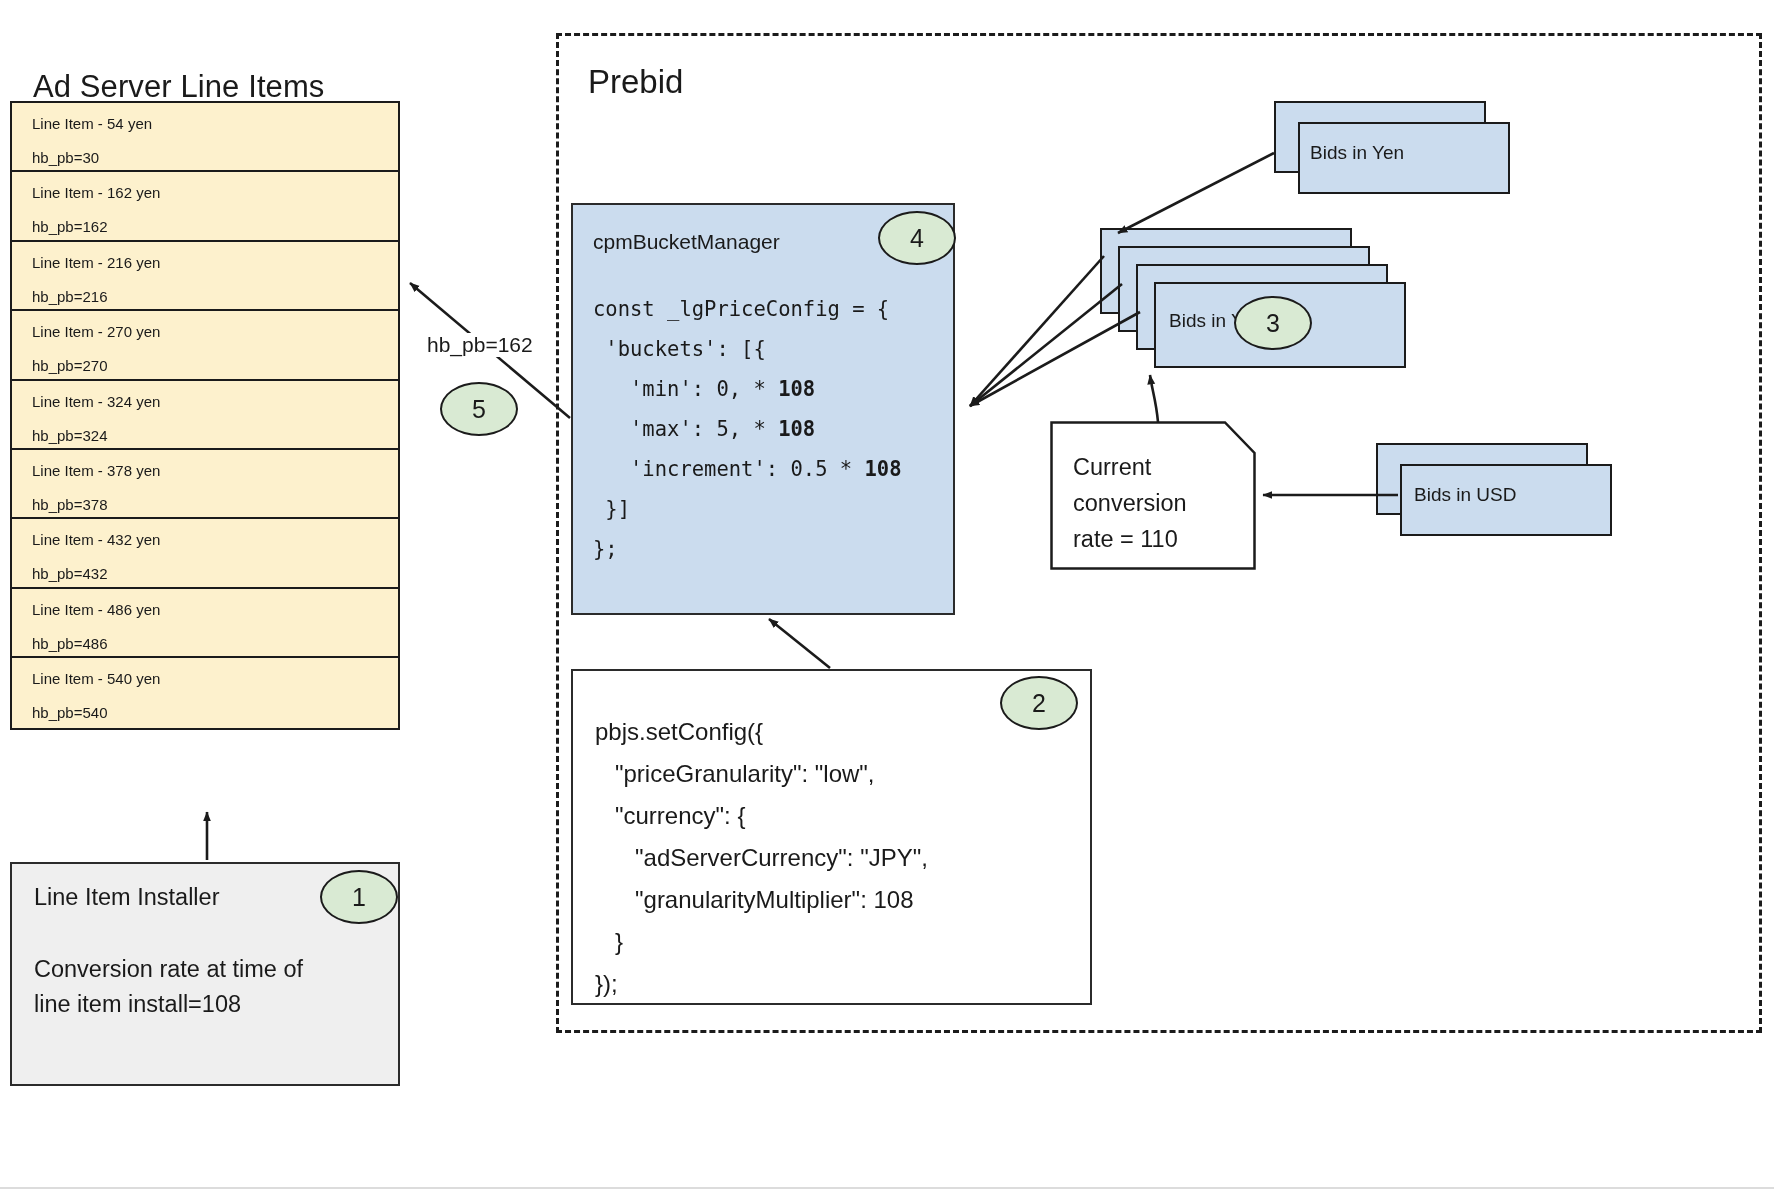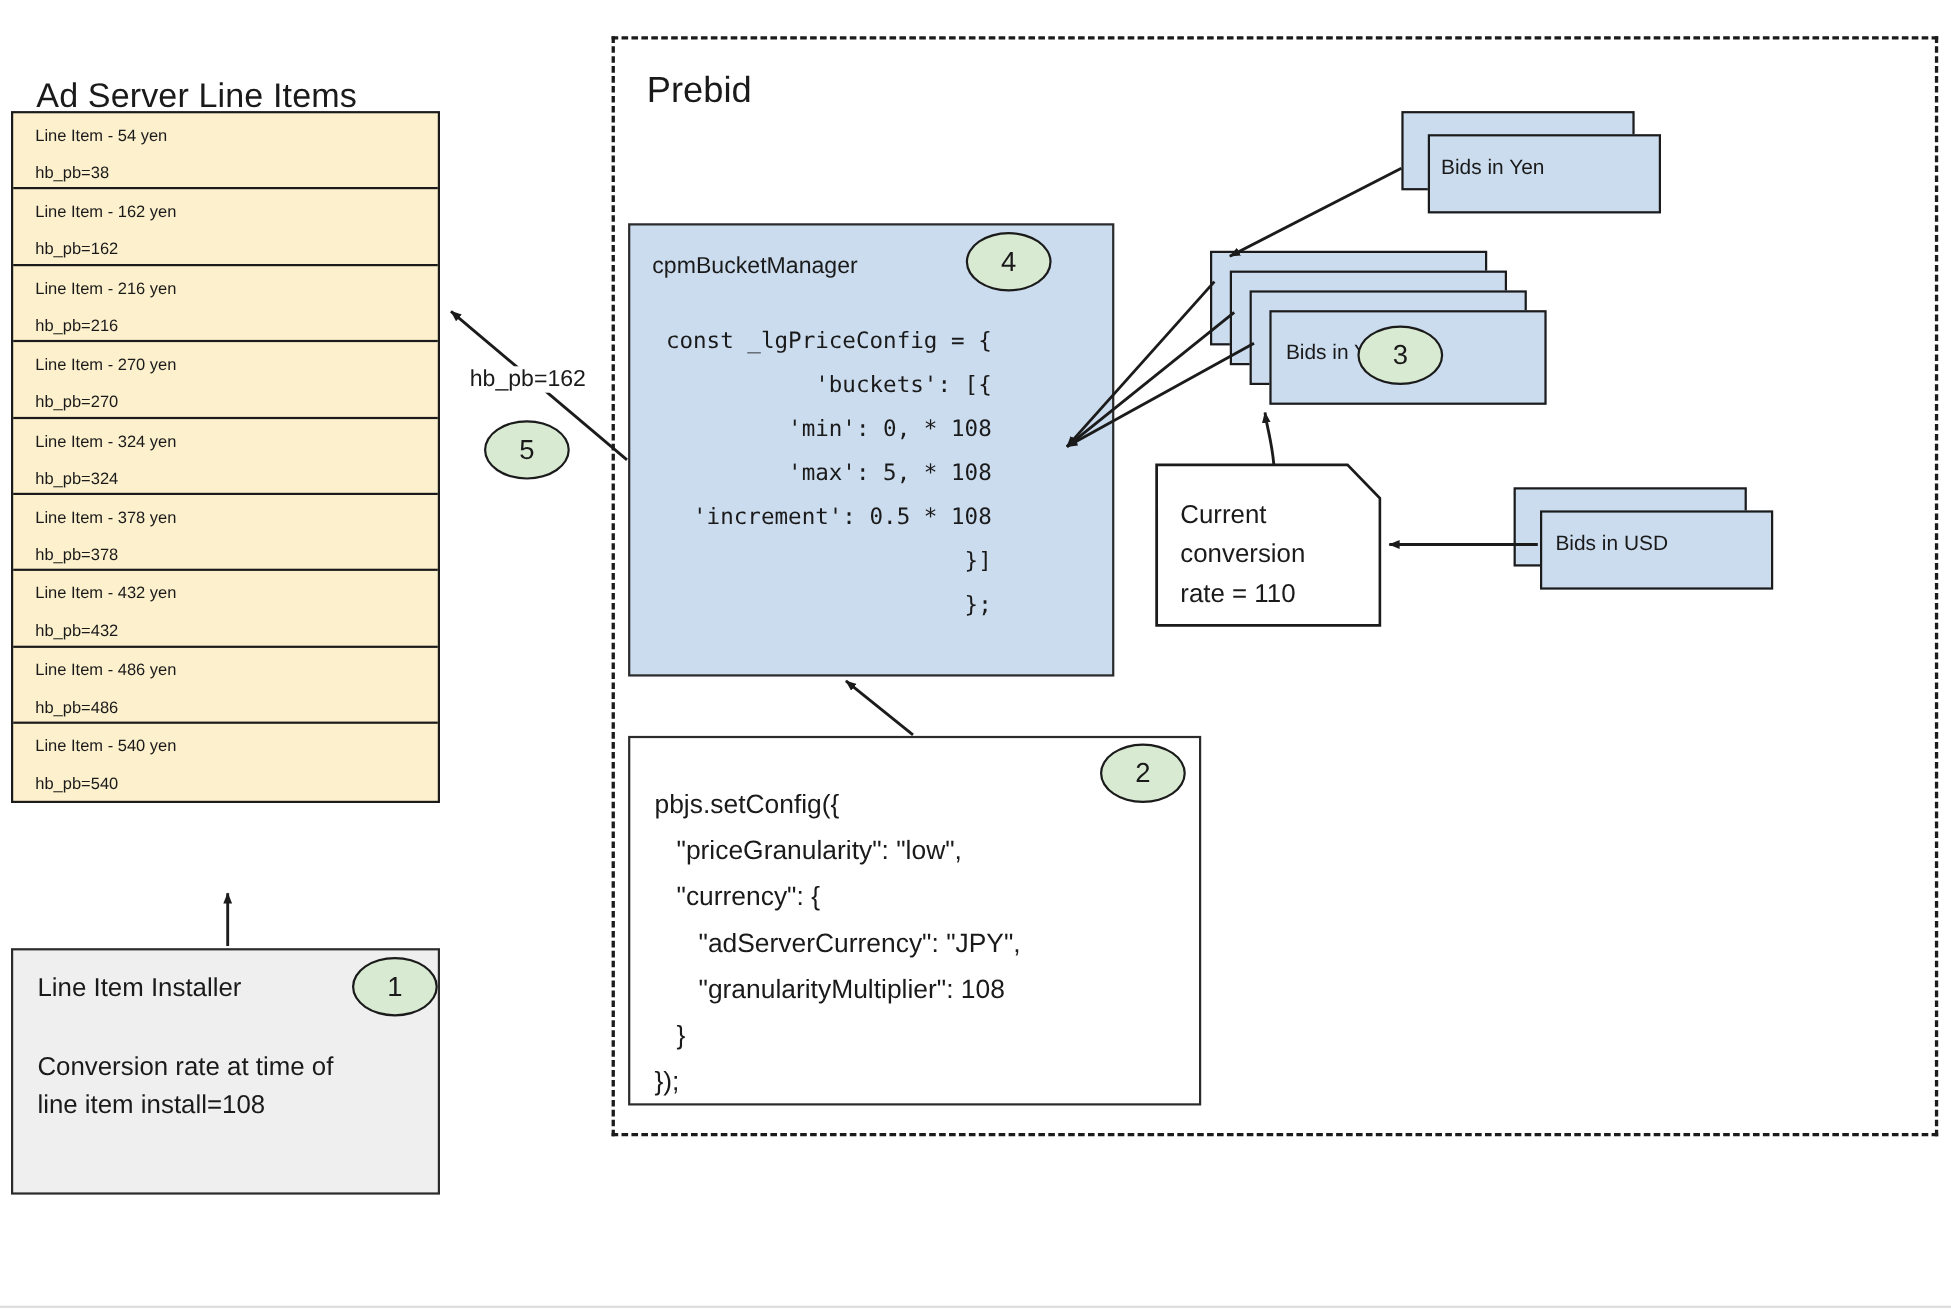--- a/index.html
+++ b/index.html
@@ -27,27 +27,27 @@
   #installer .ins-title{position:absolute;left:22px;top:20px;font-size:23.5px;}
   #installer .ins-body{position:absolute;left:22px;top:88px;font-size:23.5px;
                        line-height:35px;}
 
   
   #prebid-box{position:absolute;left:556px;top:33px;width:1206px;height:1000px;
               border:3px dashed #1b1b1b;box-sizing:border-box;}
   #prebid-title{position:absolute;left:588px;top:63px;font-size:33px;}
 
   
-  #cpm-box{position:absolute;left:571px;top:203px;width:442px;height:412px;
-           border:2.5px solid #2b2b2b;background:#cbdcee;box-sizing:border-box;text-align:right;}
+  #cpm-box{position:absolute;left:571px;top:203px;width:384px;height:412px;
+           border:2.5px solid #2b2b2b;background:#cbdcee;box-sizing:border-box;}
   #cpm-box .cpm-title{position:absolute;left:20px;top:25px;font-size:21px;}
   #cpm-box .cpm-code{position:absolute;left:20px;top:84px;font-size:20.5px;
                      line-height:40px;font-family:"DejaVu Sans Mono",monospace;
                      white-space:pre;}
-  .mult{font-weight:normal;margin-top:48px;}
+  .mult{font-weight:bold;margin-top:48px;}
 
   
   #setconfig-box{position:absolute;left:571px;top:669px;width:521px;height:336px;
                  border:2.5px solid #2b2b2b;background:#ffffff;box-sizing:border-box;}
   #setconfig-box .sc-code{position:absolute;left:22px;top:40px;font-size:24px;
                           line-height:42px;white-space:pre;}
 
   
   .card{position:absolute;border:2.5px solid #1b1b1b;background:#cbdcee;
         box-sizing:border-box;}
@@ -73,21 +73,21 @@
 </head>
 <body>
 
 <div id="stage">
 
   <div id="ad-server-title">Ad Server Line Items</div>
 
   <div id="line-items">
     <div class="li-row">
       <div>Line Item - 54 yen</div>
-      <div>hb_pb=38</div>
+      <div>hb_pb=30</div>
     </div>
     <div class="li-row">
       <div>Line Item - 162 yen</div>
       <div>hb_pb=162</div>
     </div>
     <div class="li-row">
       <div>Line Item - 216 yen</div>
       <div>hb_pb=216</div>
     </div>
     <div class="li-row">

